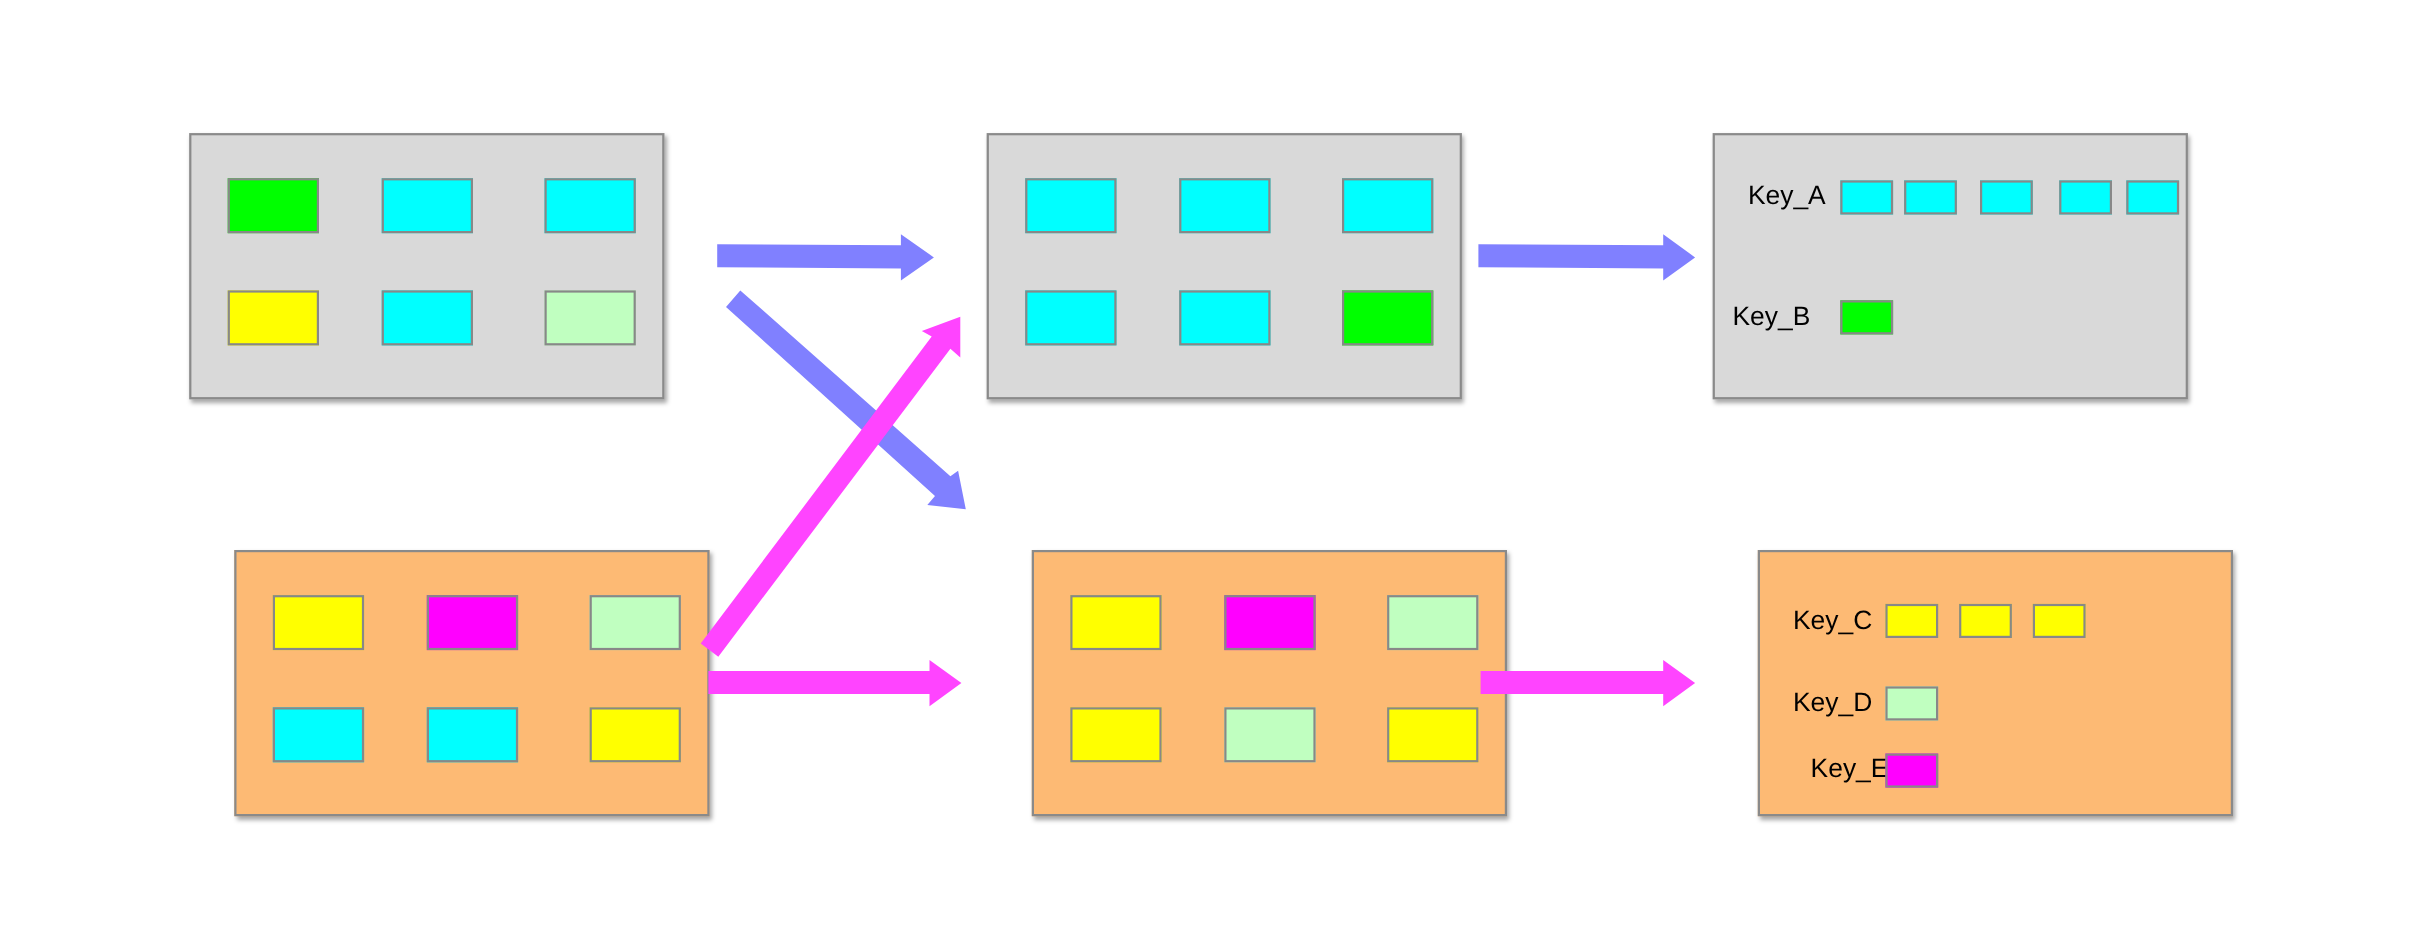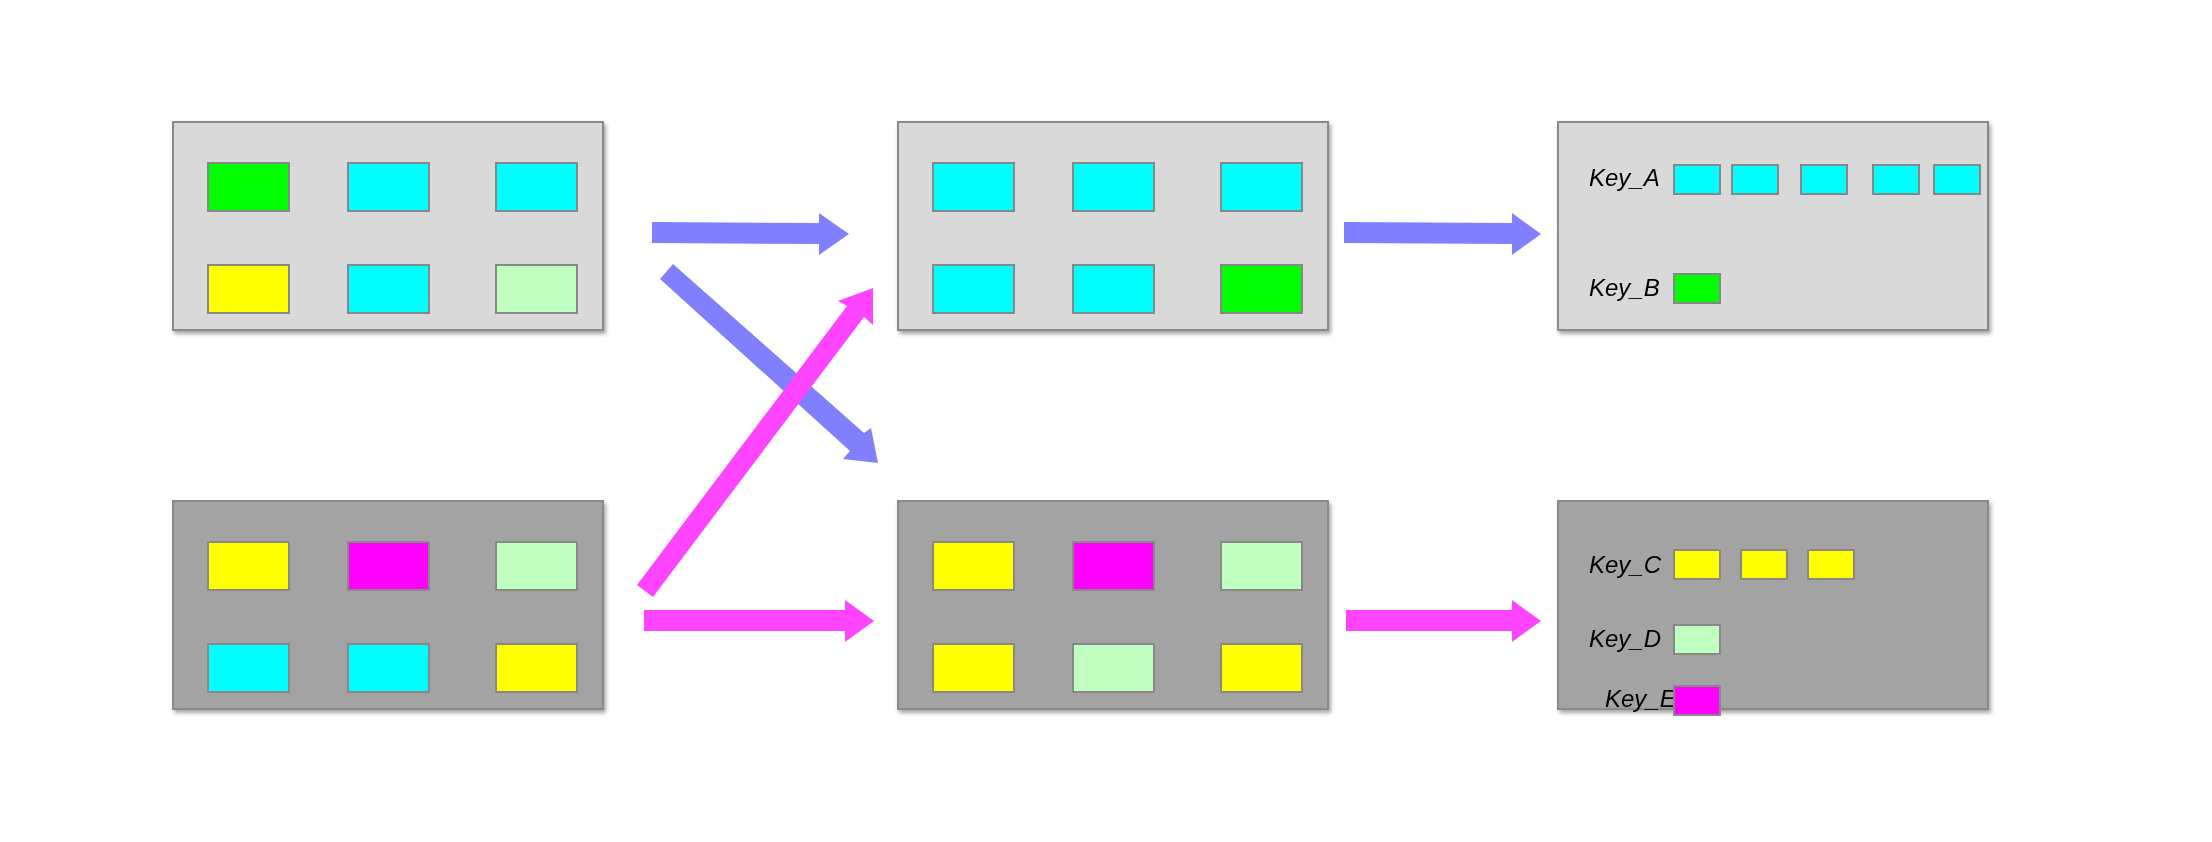--- a/index.html
+++ b/index.html
@@ -1,21 +1,21 @@
 <!DOCTYPE html>
 <html><head>
   <meta charset="utf-8">
   <style>
     html, body { margin: 0; padding: 0; background: #ffffff; }
     body { width: 2212px; height: 842px; position: relative; overflow: hidden;
            font-family: "Liberation Sans", sans-serif; }
-    .panel { position: absolute; width: 432px; height: 210px; box-sizing: border-box;
-             border: 2px solid #8a8a8a; box-shadow: 2px 3px 4px rgba(0,0,0,0.35); font-style: italic; }
+    .panel { position: absolute; width: 432px; height: 242px; box-sizing: border-box;
+             border: 2px solid #8a8a8a; box-shadow: 2px 3px 4px rgba(0,0,0,0.35); }
     .panel.gray { background: #d9d9d9; }
-    .panel.gold { background: #a3a3a3; }
+    .panel.gold { background: #fdba74; margin-left: 41px; }
     .tile { position: absolute; width: 83px; height: 50px; box-sizing: border-box;
             border: 2px solid #888888; }
     .ktile { position: absolute; width: 48px; height: 31px; box-sizing: border-box;
              border: 2px solid #888888; }
     .klabel { position: absolute; font-size: 24px; color: #000; line-height: 28px;
               height: 28px; white-space: nowrap; }
     svg.arrows { position: absolute; left: 0; top: 0; width: 2212px; height: 842px; pointer-events: none; }
   </style>
 </head>
 <body>
@@ -57,21 +57,21 @@
 </div>
 
 <div class="panel gray" style="left:1557px; top:121px;">
   <div class="klabel" style="left:30px; top:41px;">Key_A</div>
   <div class="ktile" style="left:114px; top:41px; background:#00ffff;"></div>
   <div class="ktile" style="left:172px; top:41px; background:#00ffff;"></div>
   <div class="ktile" style="left:241px; top:41px; background:#00ffff;"></div>
   <div class="ktile" style="left:313px; top:41px; background:#00ffff;"></div>
   <div class="ktile" style="left:374px; top:41px; background:#00ffff;"></div>
 
-  <div class="klabel" style="left:30px; top:151px;text-align:right;">Key_B</div>
+  <div class="klabel" style="left:16px; top:151px;text-align:right;">Key_B</div>
   <div class="ktile" style="left:114px; top:150px; background:#00ff00;"></div>
 </div>
 
 <div class="panel gold" style="left:1557px; top:500px;">
   <div class="klabel" style="left:30px; top:49px;">Key_C</div>
   <div class="ktile" style="left:114px; top:47px; background:#ffff00;"></div>
   <div class="ktile" style="left:181px; top:47px; background:#ffff00;"></div>
   <div class="ktile" style="left:248px; top:47px; background:#ffff00;"></div>
 
   <div class="klabel" style="left:30px; top:123px;">Key_D</div>

